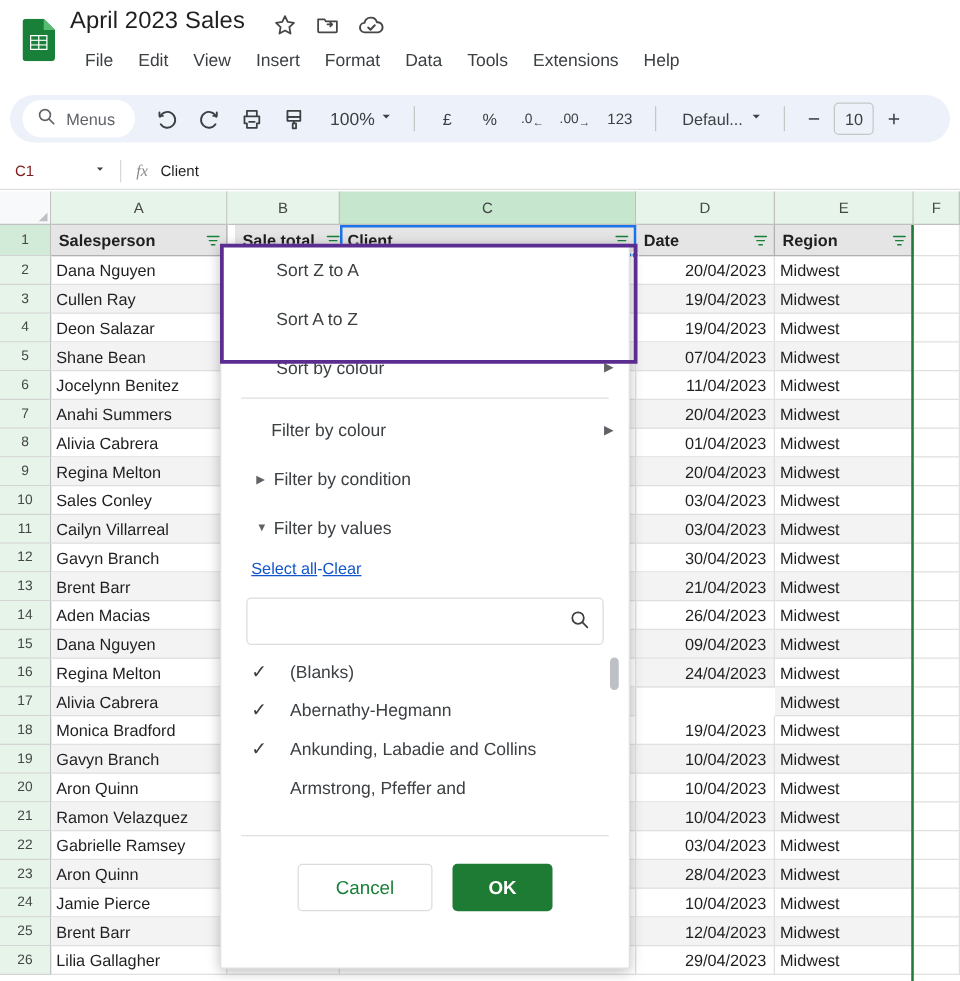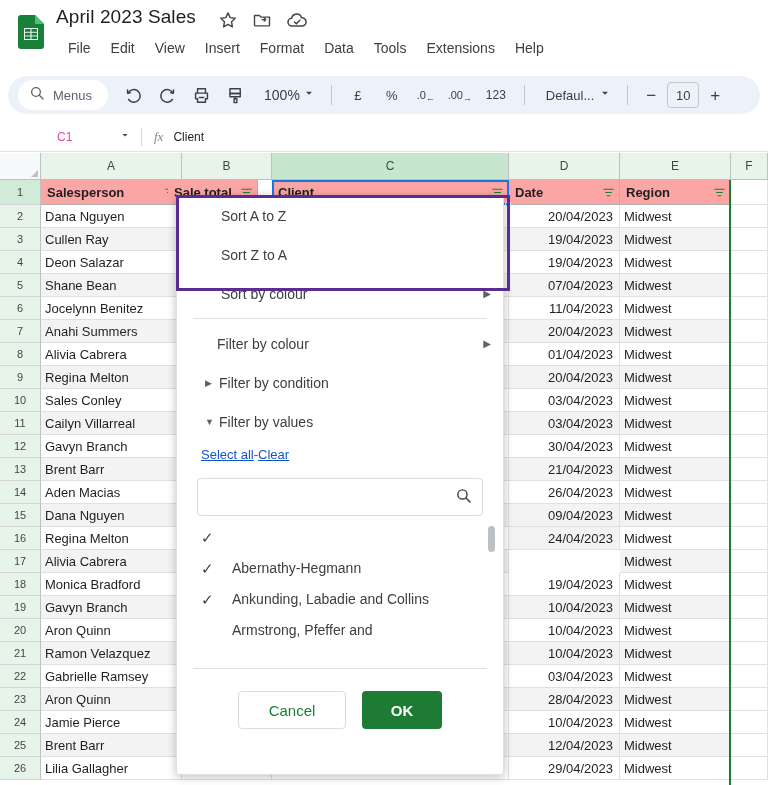--- a/index.html
+++ b/index.html
@@ -77,21 +77,21 @@
     font-size: 17px; color: #3c4043; cursor: pointer; border-radius: 4px; line-height: 1;
   }
 
   
   .fbar {
     position: absolute; left: 0; top: 122px; width: 768px; height: 30px;
     display: flex; align-items: center; border-bottom: 1px solid #e0e0e0; background: #fff;
   }
   .namebox {
     width: 96px; height: 22px; display: flex; align-items: center;
-    padding-left: 12px; font-size: 12px; color: #ec4899; cursor: text; margin-left: 45px;
+    padding-left: 12px; font-size: 12px; color: #7f1d1d; cursor: text;
   }
   .namebox-caret { margin-left: auto; margin-right: 10px; color: #3c4043; }
   .fbar-sep { width: 1px; height: 18px; background: #d9d9d9; }
   .fx { font-size: 13px; color: #8a8a8a; font-style: italic; padding: 0 10px 0 12px; font-family: "Liberation Serif", serif; }
   .fcontent { font-size: 12px; color: #1f1f1f; cursor: text; }
 
   
   .grid { position: absolute; left: 0; top: 153px; width: 768px; height: 632px; overflow: hidden; background: #fff; }
   .colhead-row { position: absolute; left: 0; top: 0; height: 27px; width: 768px; }
   .corner {
@@ -117,21 +117,21 @@
     font-size: 11px; color: #444746; cursor: pointer; user-select: none;
   }
   .rowhead.hdr { background: #d2ead8; }
   .cell {
     position: absolute; height: 23px; border-right: 1px solid #e0e0e0;
     border-bottom: 1px solid #e0e0e0; display: flex; align-items: center;
     font-size: 13px; color: #1f1f1f; padding: 0 4px; overflow: hidden; white-space: nowrap;
   }
   .cell.banded { background: #f3f3f3; }
   .cell.hdrcell {
-    background: #fca5a5; font-weight: bold; height: 25px;
+    background: #e5e5e5; font-weight: bold; height: 25px;
     border-right: 1px solid #b0b0b0; border-bottom: 1px solid #b0b0b0;
     justify-content: space-between; padding: 0 4px 0 6px;
   }
   .cell.num { justify-content: flex-end; padding-right: 6px; }
   .filter-ico { flex: 0 0 auto; width: 13px; height: 13px; cursor: pointer; }
   .range-border-right {
     position: absolute; width: 2px; background: #1e7b34;
   }
   .active-cell-outline {
     position: absolute; border: 2px solid #1a73e8; pointer-events: none; z-index: 4;
@@ -400,21 +400,21 @@
         <div class="rowhead" style="top: 581px; height: 23px;">25</div>
         <div class="rowhead" style="top: 604px; height: 23px;">26</div>
       </div>
     <div id="cells">
         <div class="cell hdrcell" style="left: 41px; width: 141px; top: 27px;">
           <span>Salesperson</span>
           <span class="filter-ico"><svg viewBox="0 0 24 24" fill="none" stroke="#188038" stroke-width="2.2" stroke-linecap="round">
               <path d="M3.5 6h17M6.5 12h11M9.5 18h5"></path>
             </svg></span>
         </div>
-        <div class="cell hdrcell" style="left: 168px; width: 90px; top: 27px;">
+        <div class="cell hdrcell" style="left: 188px; width: 90px; top: 27px;">
           <span>Sale total</span>
           <span class="filter-ico"><svg viewBox="0 0 24 24" fill="none" stroke="#188038" stroke-width="2.2" stroke-linecap="round">
               <path d="M3.5 6h17M6.5 12h11M9.5 18h5"></path>
             </svg></span>
         </div>
         <div class="cell hdrcell" style="left: 272px; width: 237px; top: 27px;">
           <span>Client</span>
           <span class="filter-ico"><svg viewBox="0 0 24 24" fill="none" stroke="#188038" stroke-width="2.2" stroke-linecap="round">
               <path d="M3.5 6h17M6.5 12h11M9.5 18h5"></path>
             </svg></span>
@@ -586,24 +586,24 @@
 
     <div class="range-border-right" style="left:729px; top:27px; height:605px;"></div>
 
     <div class="active-cell-outline" style="left:272px; top:27px; width:237px; height:25px;"></div>
     <div class="active-cell-handle" style="left:505px; top:48px;"></div>
   </div>
 
   <div class="fmenu">
 
     <div class="fm-item" style="padding-left:44px;">
+      <span class="fm-lbl">Sort Z to A</span>
+    </div>
+    <div class="fm-item" style="padding-left:44px;">
       <span class="fm-lbl">Sort A to Z</span>
-    </div>
-    <div class="fm-item" style="padding-left:44px;">
-      <span class="fm-lbl">Sort Z to A</span>
     </div>
     <div class="fm-item" style="padding-left:44px;">
       <span class="fm-lbl">Sort by colour</span>
       <span class="fm-arrow-right">▶</span>
     </div>
 
     <div class="fm-sep"></div>
 
     <div class="fm-item" style="padding-left:40px;">
       <span class="fm-lbl">Filter by colour</span>
@@ -630,20 +630,21 @@
         <svg width="17" height="17" viewBox="0 0 24 24" fill="none" stroke="#3c4043" stroke-width="2" stroke-linecap="round">
           <circle cx="10.5" cy="10.5" r="6.5"></circle>
             <path d="M15.5 15.5L21 21"></path>
         </svg>
       </span>
     </div>
 
     <div class="fm-list">
       <div class="fm-opt">
         <span class="fm-check">✓</span>
+        <span class="fm-opt-lbl">(Blanks)</span>
       </div>
       <div class="fm-opt">
         <span class="fm-check">✓</span>
         <span class="fm-opt-lbl">Abernathy-Hegmann</span>
       </div>
       <div class="fm-opt">
         <span class="fm-check">✓</span>
         <span class="fm-opt-lbl" style="max-width:200px;">Ankunding, Labadie and Collins</span>
       </div>
       <div class="fm-opt">

